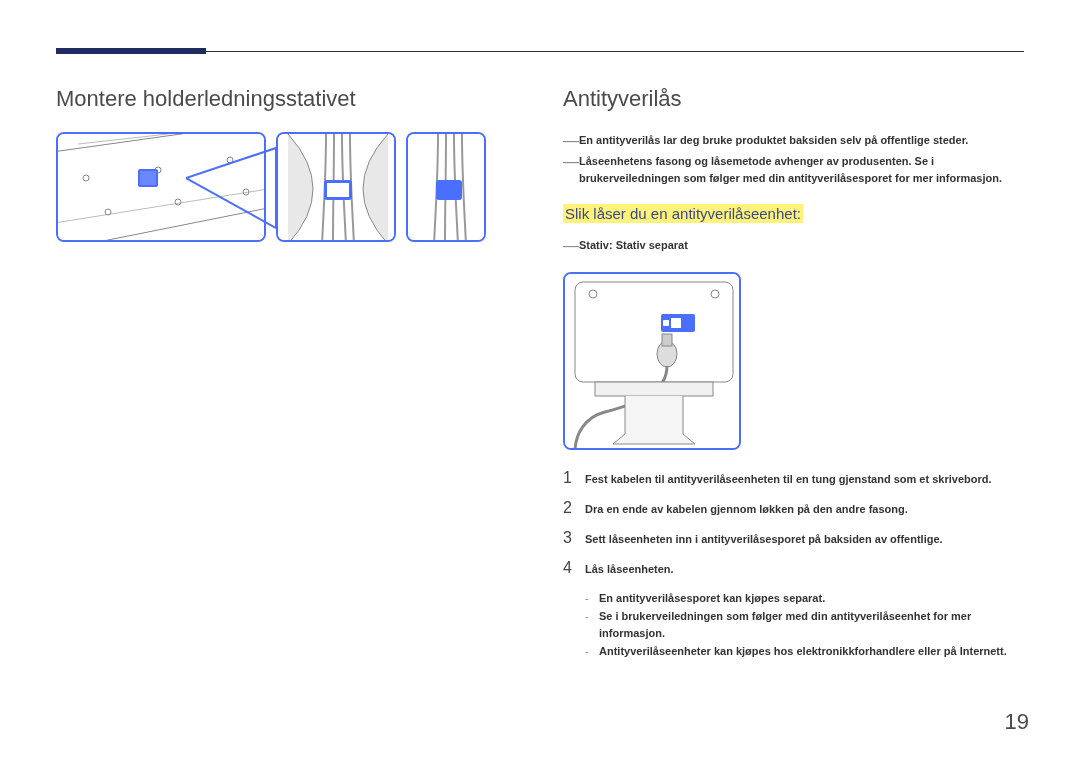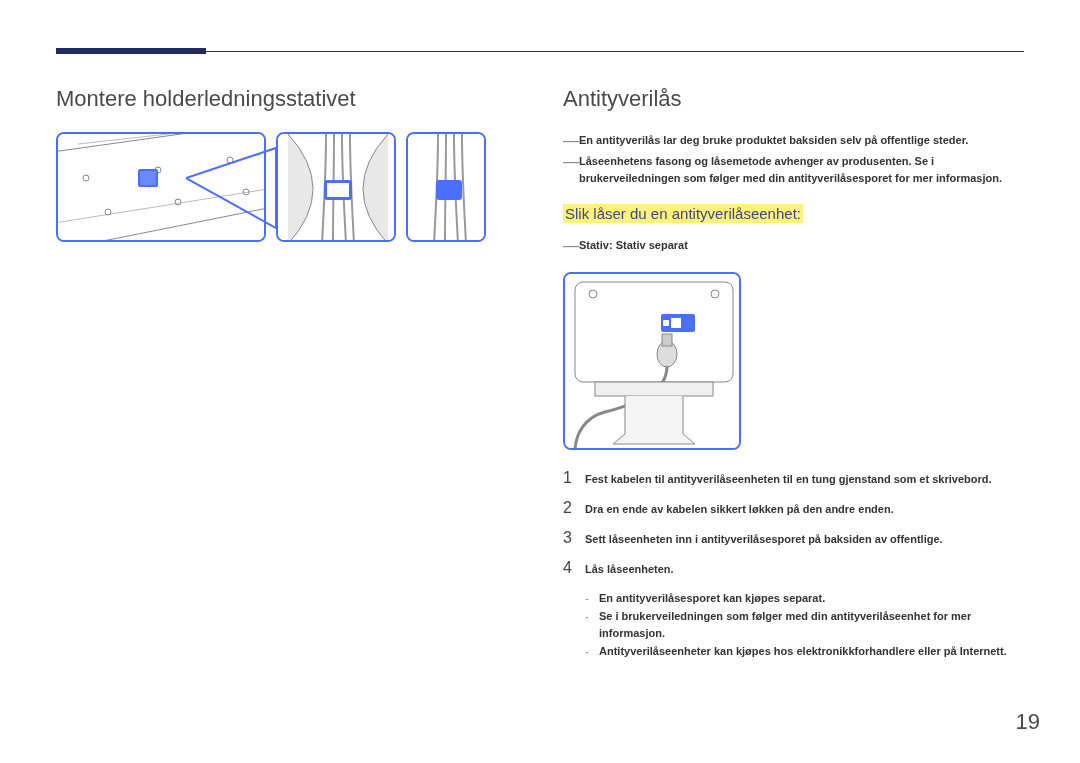--- a/index.html
+++ b/index.html
@@ -152,21 +152,21 @@
   }
   .sub-dash {
     width: 14px;
     flex-shrink: 0;
     color: #888;
     font-weight: 400;
   }
   .page-number {
     position: absolute;
     bottom: 28px;
-    right: 40px;
+    right: 51px;
     font-size: 22px;
     font-weight: 300;
     color: #4a4a4a;
   }
 </style>
 </head>
 <body>
 
 <div class="page">
 
@@ -283,21 +283,21 @@
           <rect x="30" y="108" width="118" height="14" fill="#f0f0f0" stroke="#888"></rect>
           <path d="M60 122 L 60 160 L 48 170 L 130 170 L 118 160 L 118 122" fill="#f5f5f5" stroke="#888"></path>
         </svg>
       </div>
 
       <ol class="steps">
         <li>
             <span>Fest kabelen til antityverilåseenheten til en tung gjenstand som et skrivebord.</span>
           </li>
         <li>
-            <span>Dra en ende av kabelen sikkert løkken på den andre enden.</span>
+            <span>Dra en ende av kabelen gjennom løkken på den andre fasong.</span>
           </li>
         <li>
             <span>Sett låseenheten inn i antityverilåsesporet på baksiden av offentlige.</span>
           </li>
         <li>
             <span>Lås låseenheten.</span>
           </li>
       </ol>
 
       <ul class="sub-notes">

